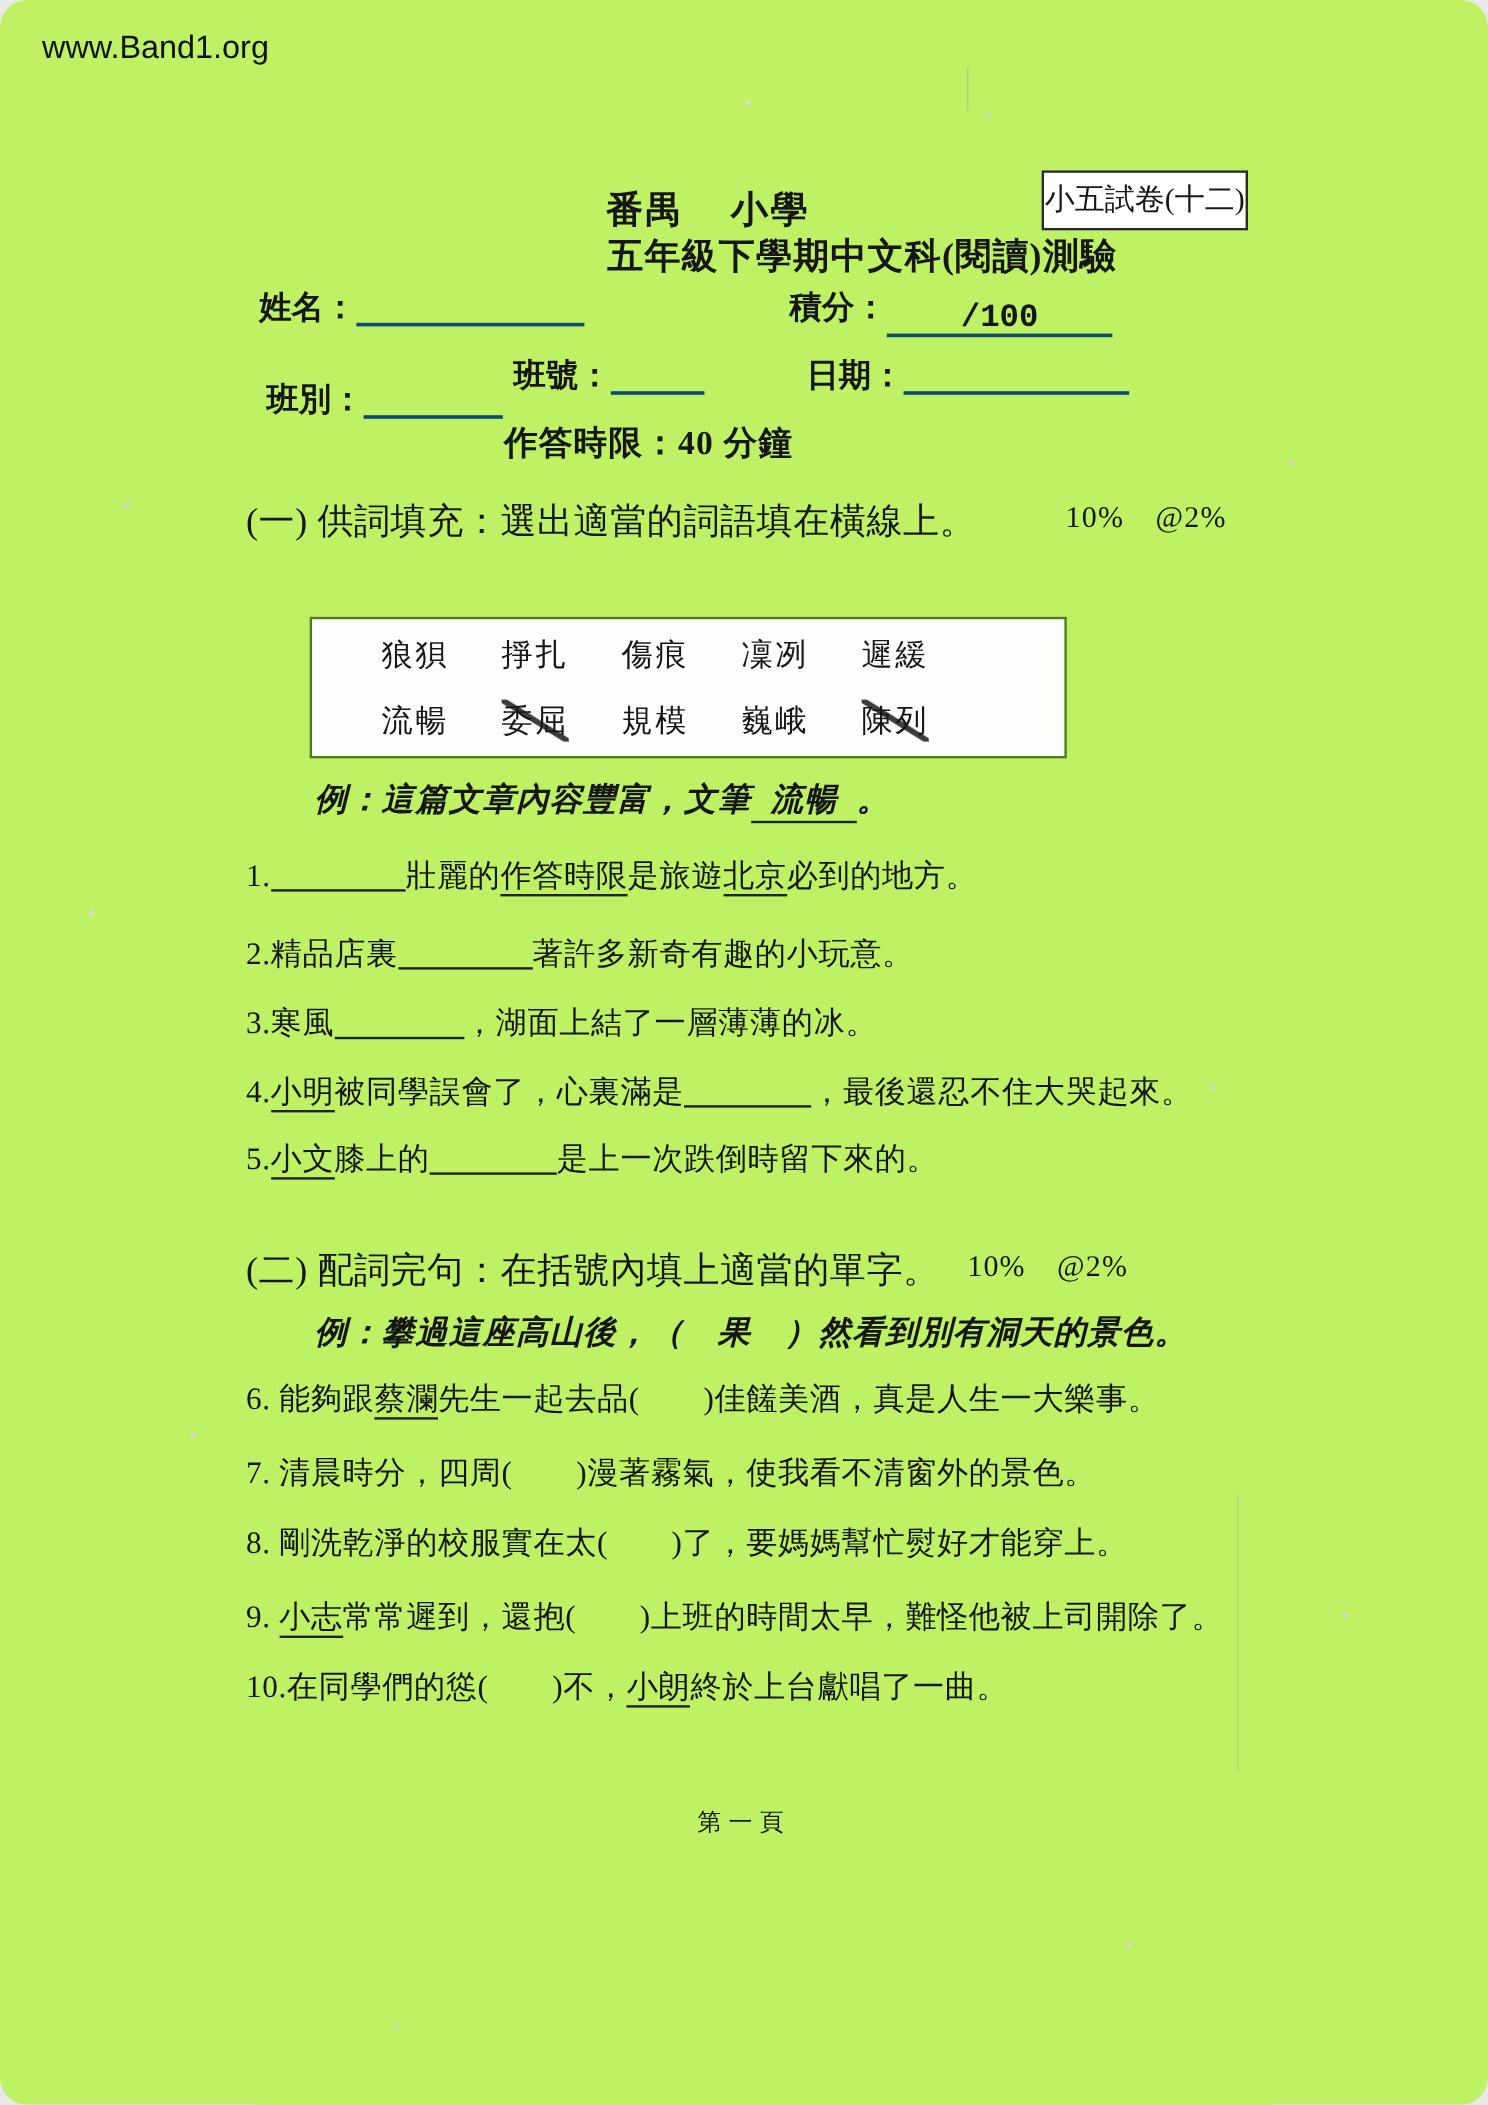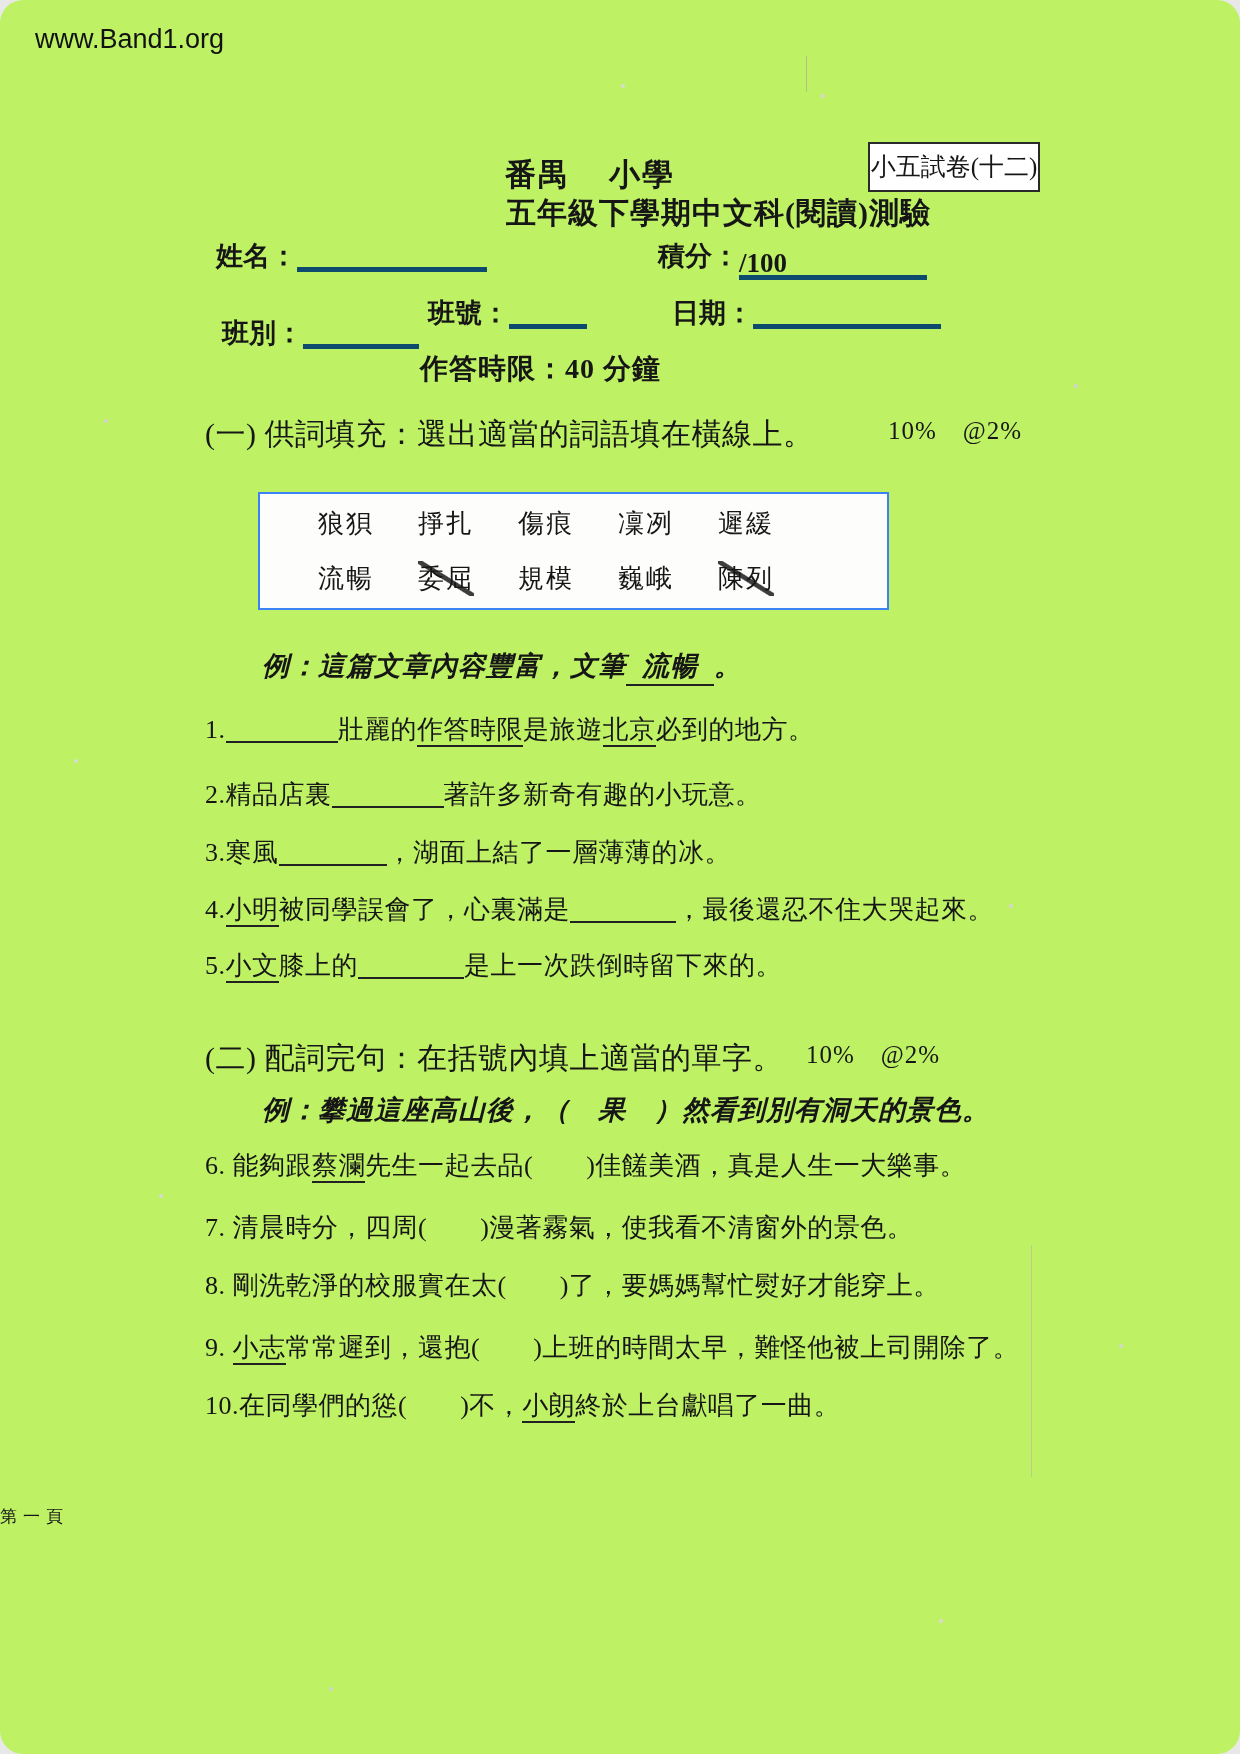--- a/index.html
+++ b/index.html
@@ -32,39 +32,40 @@
     border:2px solid #2a2a2a;
     text-align:center;line-height:46px;font-size:25px;background:#fff;
   }
   .field{position:absolute;font-size:27px;font-weight:600;white-space:nowrap;}
   .f-name {left:216px;top:238px;}
   .f-score{left:658px;top:238px;}
   .f-class{left:222px;top:295px;margin-top:20px;}
   .f-cno  {left:428px;top:295px;}
   .f-date {left:672px;top:295px;}
   .fline{
-    display:inline-block;border-bottom:5px solid #0c4a6e;
-    height:1em;vertical-align:-7px;text-align:left;
+    display:inline-block;border-bottom:3px solid #0c4a6e;
+    height:1em;vertical-align:-7px;text-align:center;
     font-weight:600;
+    font-family:Liberation Mono, monospace;
   }
   .w190{width:190px;} .w188{width:188px;} .w116{width:116px;} .w78{width:78px;}
   .time-limit{
     position:absolute;left:420px;top:350px;
     font-size:28px;font-weight:700;letter-spacing:1px;white-space:nowrap;
   }
   .sec-head{
     position:absolute;left:205px;
     font-size:30px;white-space:nowrap;letter-spacing:.5px;
   }
   .s1-head{top:414px;} .s2-head{top:1038px;}
   .marks{position:absolute;font-size:25px;white-space:nowrap;letter-spacing:1px;}
   .s1-marks{left:888px;top:414px;} .s2-marks{left:806px;top:1038px;}
   .word-box{
-    position:absolute;left:258px;top:492px;width:631px;height:118px;
-    border:2px solid #3b82f6;background:#fdfdfc;
+    position:absolute;left:258px;top:514px;width:631px;height:118px;
+    border:2px solid #4d7c0f;background:#fdfdfc;
     display:grid;grid-template-columns:repeat(5,auto);
     justify-content:start;align-content:center;
     column-gap:44px;row-gap:20px;
     padding:0 170px 0 58px;box-sizing:border-box;
   }
   .word{font-size:26px;letter-spacing:2px;white-space:nowrap;}
   .struck{
     background-image:linear-gradient(to top right,transparent 45%,#3d3d3d 47%,#3d3d3d 53%,transparent 55%);
   }
   .example{
@@ -80,21 +81,21 @@
   .q-line{position:absolute;left:205px;font-size:26px;white-space:nowrap;letter-spacing:.5px;}
   .q1{top:712px;} .q2{top:777px;} .q3{top:835px;} .q4{top:892px;} .q5{top:948px;}
   .q6{top:1148px;} .q7{top:1210px;} .q8{top:1268px;} .q9{top:1330px;} .q10{top:1388px;}
   .blank{
     display:inline-block;border-bottom:2.5px solid #222;
     height:.85em;vertical-align:-5px;
   }
   .uterm{border-bottom:2px solid #222;padding-bottom:1px;}
   .footer{
     position:absolute;left:0;right:0;top:1505px;
-    text-align:left;font-size:17px;letter-spacing:6px;
+    text-align:center;font-size:20px;letter-spacing:6px;
   }
   
   .artifact-1{position:absolute;left:806px;top:56px;width:1px;height:36px;background:#9f9f9f;opacity:.55;}
   .artifact-2{position:absolute;left:1031px;top:1245px;width:1px;height:232px;background:#b0b0b0;opacity:.55;}
   .specks{
     position:absolute;left:0;top:0;width:2px;height:2px;border-radius:50%;
     box-shadow:
       105px 420px 0 1px #d2d2d0, 822px 95px 0 1px #d6d6d4,
       1075px 385px 0 1px #d2d2d0, 160px 1195px 0 1px #d8d8d6,
       1010px 905px 0 1px #d6d6d4, 330px 1688px 0 1px #d2d2d0,

